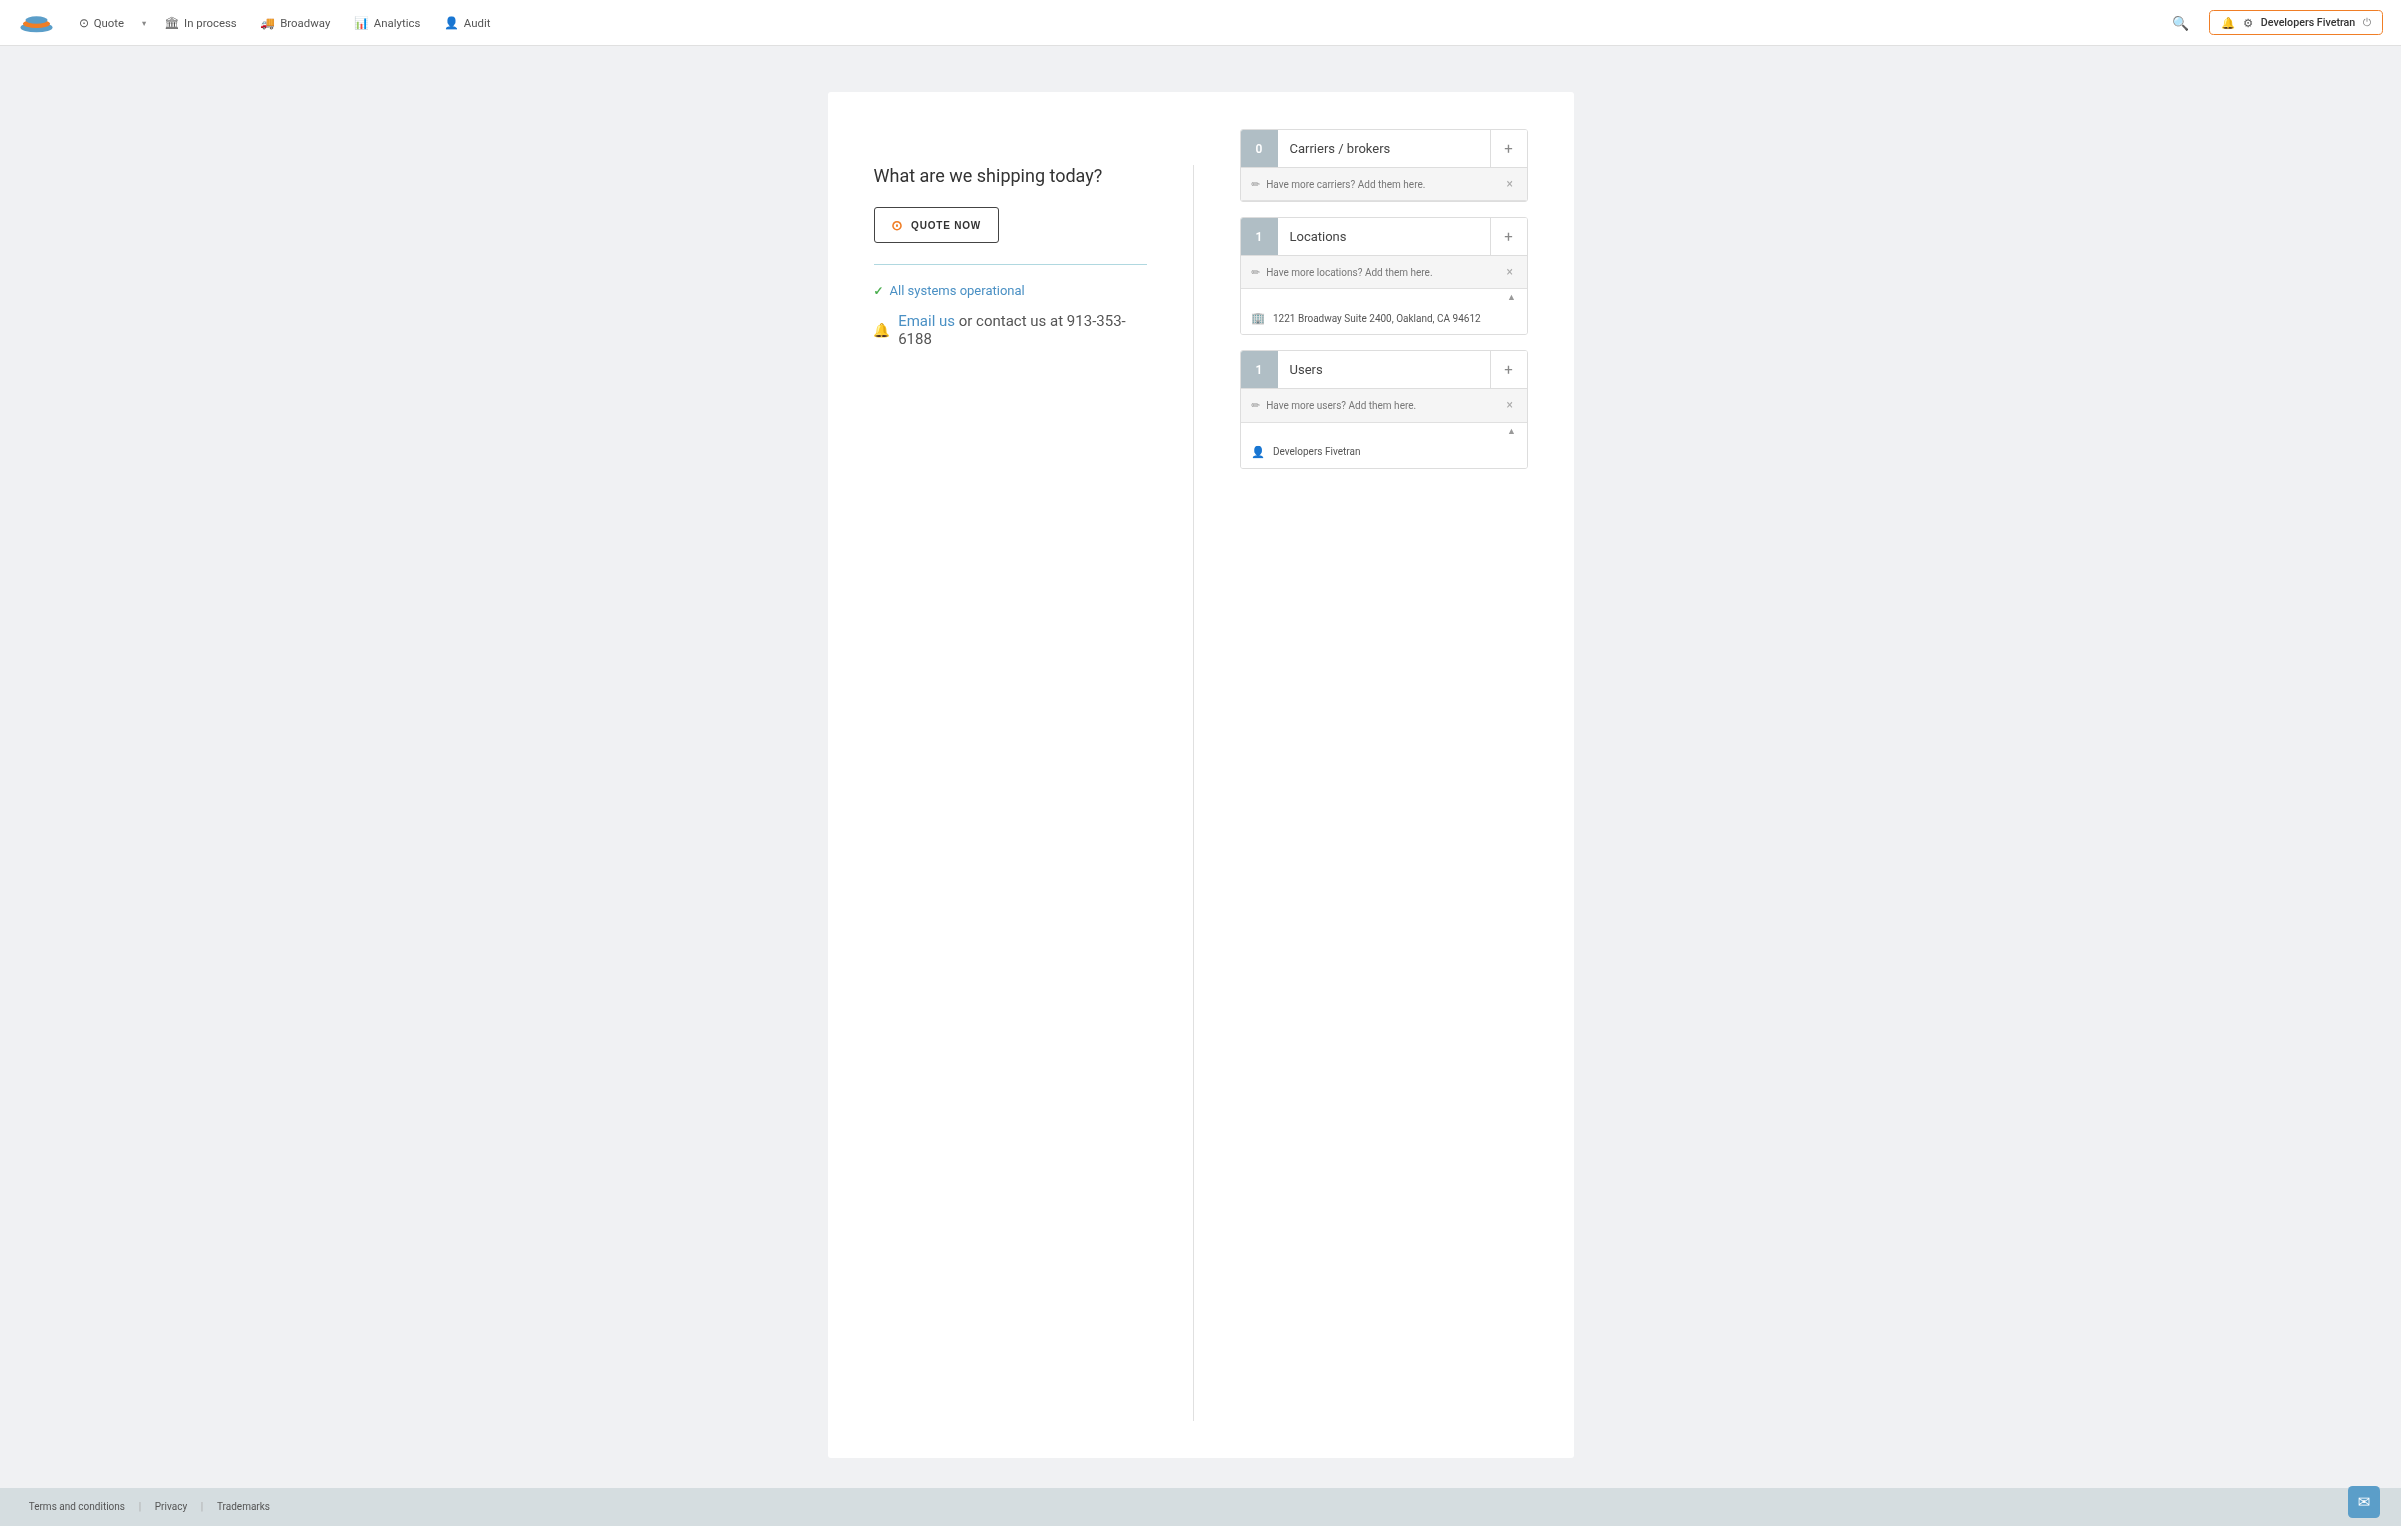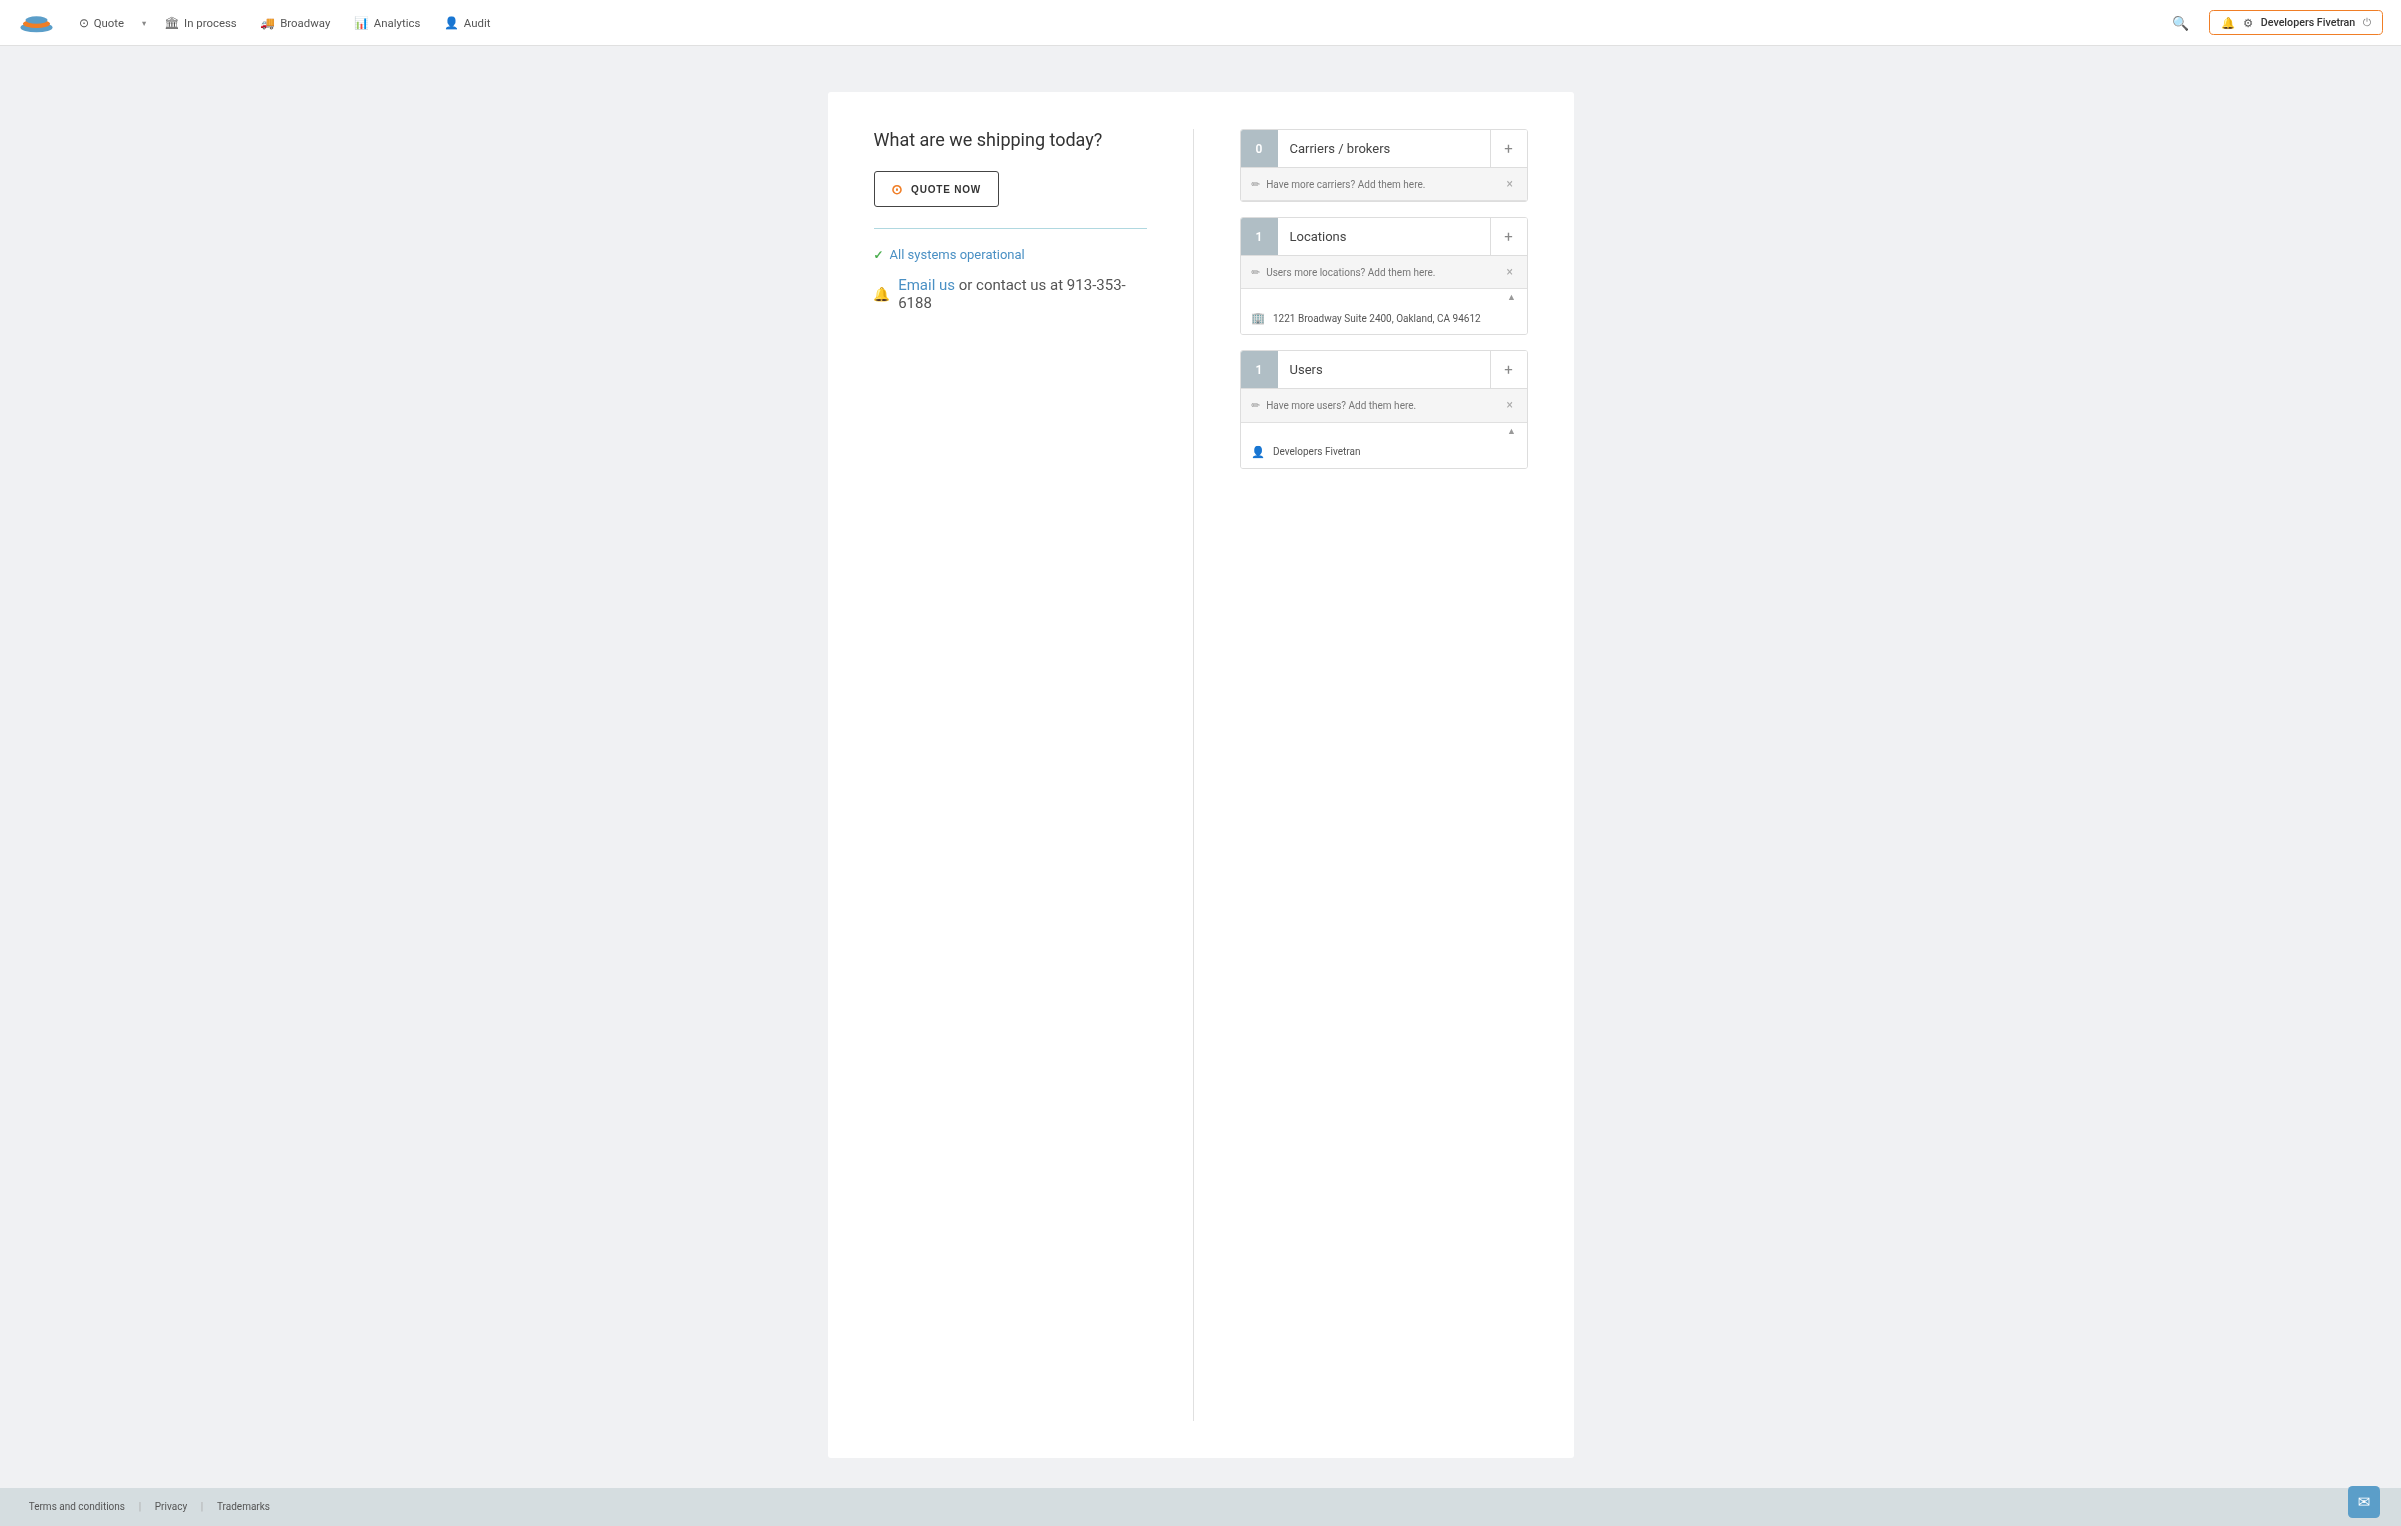--- a/index.html
+++ b/index.html
@@ -86,20 +86,21 @@
       display: flex;
       gap: 46px;
       min-height: 396px;
     }
 
     
     .left-panel {
       flex: 0 0 320px;
       border-right: 0.8px solid #e0e0e0;
       padding-right: 46px;
+      margin-top: 36px;
     }
     .left-panel h2 {
       font-size: 18px;
       font-weight: 400;
       color: #333;
       margin-bottom: 21px;
     }
     .quote-now-btn {
       display: flex;
       align-items: center;
@@ -380,21 +381,21 @@
 
       <div class="section-block">
         <div class="section-header">
           <div class="section-number">1</div>
           <div class="section-title">Locations</div>
           <div class="section-add-btn">+</div>
         </div>
         <div class="section-invite">
           <div class="section-invite-text">
             <span class="invite-icon">✏</span>
-            <span>Users more locations? Add them here.</span>
+            <span>Have more locations? Add them here.</span>
           </div>
           <span class="invite-close">×</span>
         </div>
         <div class="section-collapse-arrow">▲</div>
         <div class="section-item">
           <span class="section-item-icon">🏢</span>
           <span>1221 Broadway Suite 2400, Oakland, CA 94612</span>
         </div>
       </div>
 

